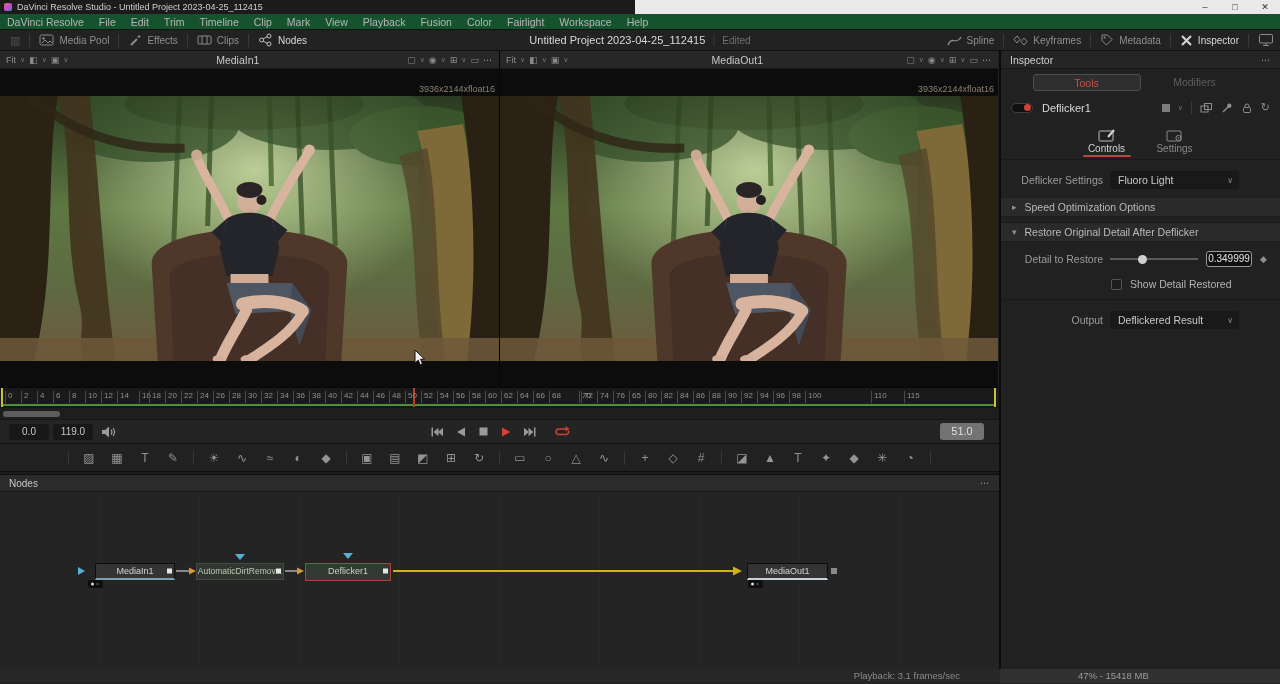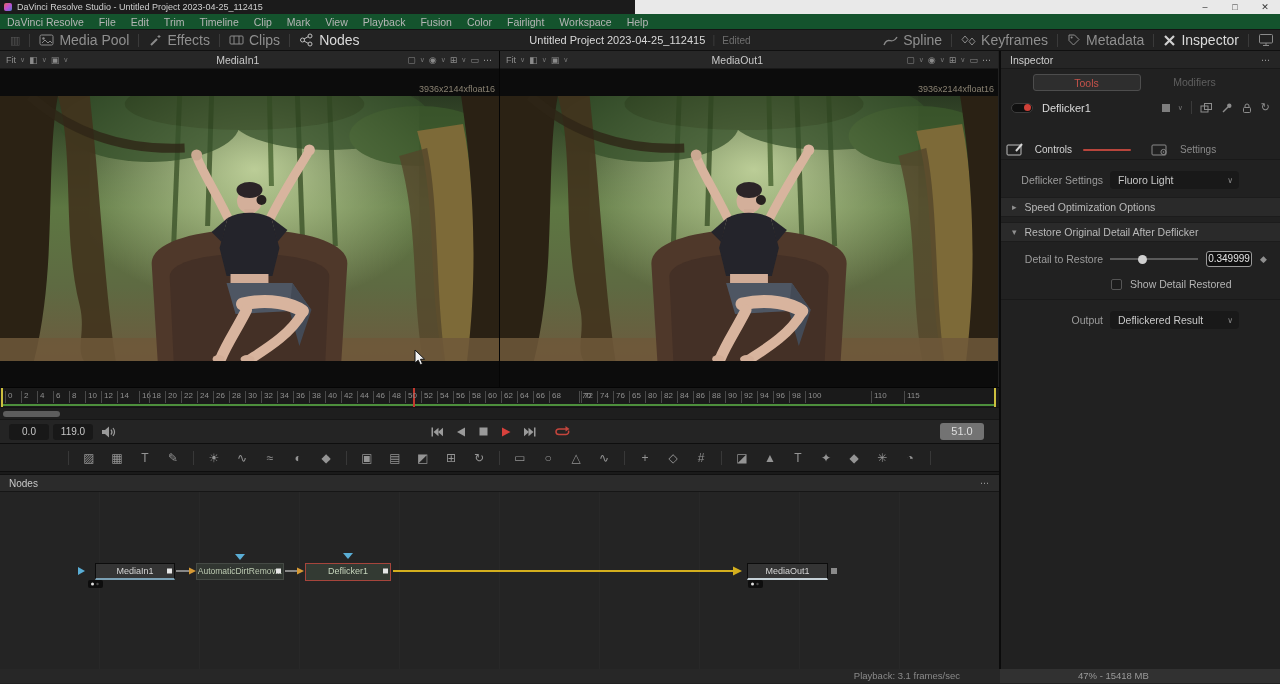--- a/index.html
+++ b/index.html
@@ -17,21 +17,21 @@
 
   
   .menubar { height:16px; background:#14532d; display:flex; align-items:center; gap:15px; padding-left:7px; border-bottom:1px solid #141414; }
   .menu-item { font-size:10.5px; color:#b5b5b5; white-space:nowrap; }
 
   
   .topbar { position:relative; height:21px; background:#222222; border-bottom:1px solid #101010; display:flex; align-items:center; }
   .topbar-left { display:flex; align-items:center; gap:9px; padding-left:10px; }
   .topbar-right { position:absolute; right:6px; top:0; height:100%; display:flex; align-items:center; gap:9px; }
   .tb-btn { display:flex; align-items:center; gap:5px; }
-  .tb-btn .lbl { font-size:14px; color:#8f8f8f; white-space:nowrap; }
+  .tb-btn .lbl { font-size:10px; color:#8f8f8f; white-space:nowrap; }
   .tb-btn.active .lbl { color:#dadada; }
   .tb-div { width:1px; height:13px; background:#3a3a3a; }
   .topbar-center { position:absolute; left:50%; top:0; height:100%; transform:translateX(-50%); display:flex; align-items:center; gap:8px; }
   .proj-title { font-size:11px; color:#d8d8d8; white-space:nowrap; }
   .edited { font-size:10px; color:#6f6f6f; border-left:1px solid #3a3a3a; padding-left:8px; }
   .page-switch { color:#555; font-size:11px; }
   svg.ic { display:block; }
 
   
   .main-row { display:flex; height:618px; }
@@ -104,21 +104,21 @@
   .seg { width:108px; height:17px; font-size:10.5px; text-align:center; line-height:16px; }
   .seg.tools { background:#2e2e2e; border:1px solid #4d4d4d; border-radius:3px; color:#c4524a; }
   .seg.modifiers { color:#5f5f5f; }
   .node-row { height:25px; display:flex; align-items:center; padding:0 10px; }
   .toggle { position:relative; width:22px; height:10px; background:#101010; border:1px solid #3c3c3c; border-radius:5px; }
   .toggle .dot { position:absolute; right:1px; top:0.5px; width:7px; height:7px; border-radius:50%; background:#cf4038; }
   .node-name { font-size:11px; color:#dadada; margin-left:9px; }
   .nr-icons { margin-left:auto; display:flex; align-items:center; gap:8px; color:#8d8d8d; }
   .chip { width:8px; height:8px; background:#7e7e7e; }
   .subtabs { height:40px; display:flex; justify-content:center; align-items:flex-end; gap:20px; padding-bottom:2px; border-bottom:1px solid #191919; }
-  .subtab { display:flex; flex-direction:row; align-items:center; gap:11px; }
+  .subtab { display:flex; flex-direction:column; align-items:center; gap:0; }
   .subtab .st-lbl { font-size:10px; color:#8a8a8a; }
   .subtab.active .st-lbl { color:#d4d4d4; }
   .subtab .underline { width:48px; height:2.5px; border-radius:1px; background:transparent; margin-top:1px; }
   .subtab.active .underline { background:#b8453c; }
   .insp-body { flex:1; padding-top:8px; }
   .field-row { display:flex; align-items:center; height:24px; margin-bottom:4px; }
   .f-label { width:102px; text-align:right; font-size:10.5px; color:#9c9c9c; flex:none; }
   .select { margin-left:7px; width:129px; height:18px; background:#191919; border-radius:4px; display:flex; align-items:center; }
   .select .val { font-size:10.5px; color:#c8c8c8; padding-left:8px; flex:1; white-space:nowrap; }
   .select .chev { font-size:8px; color:#8a8a8a; padding-right:6px; }

